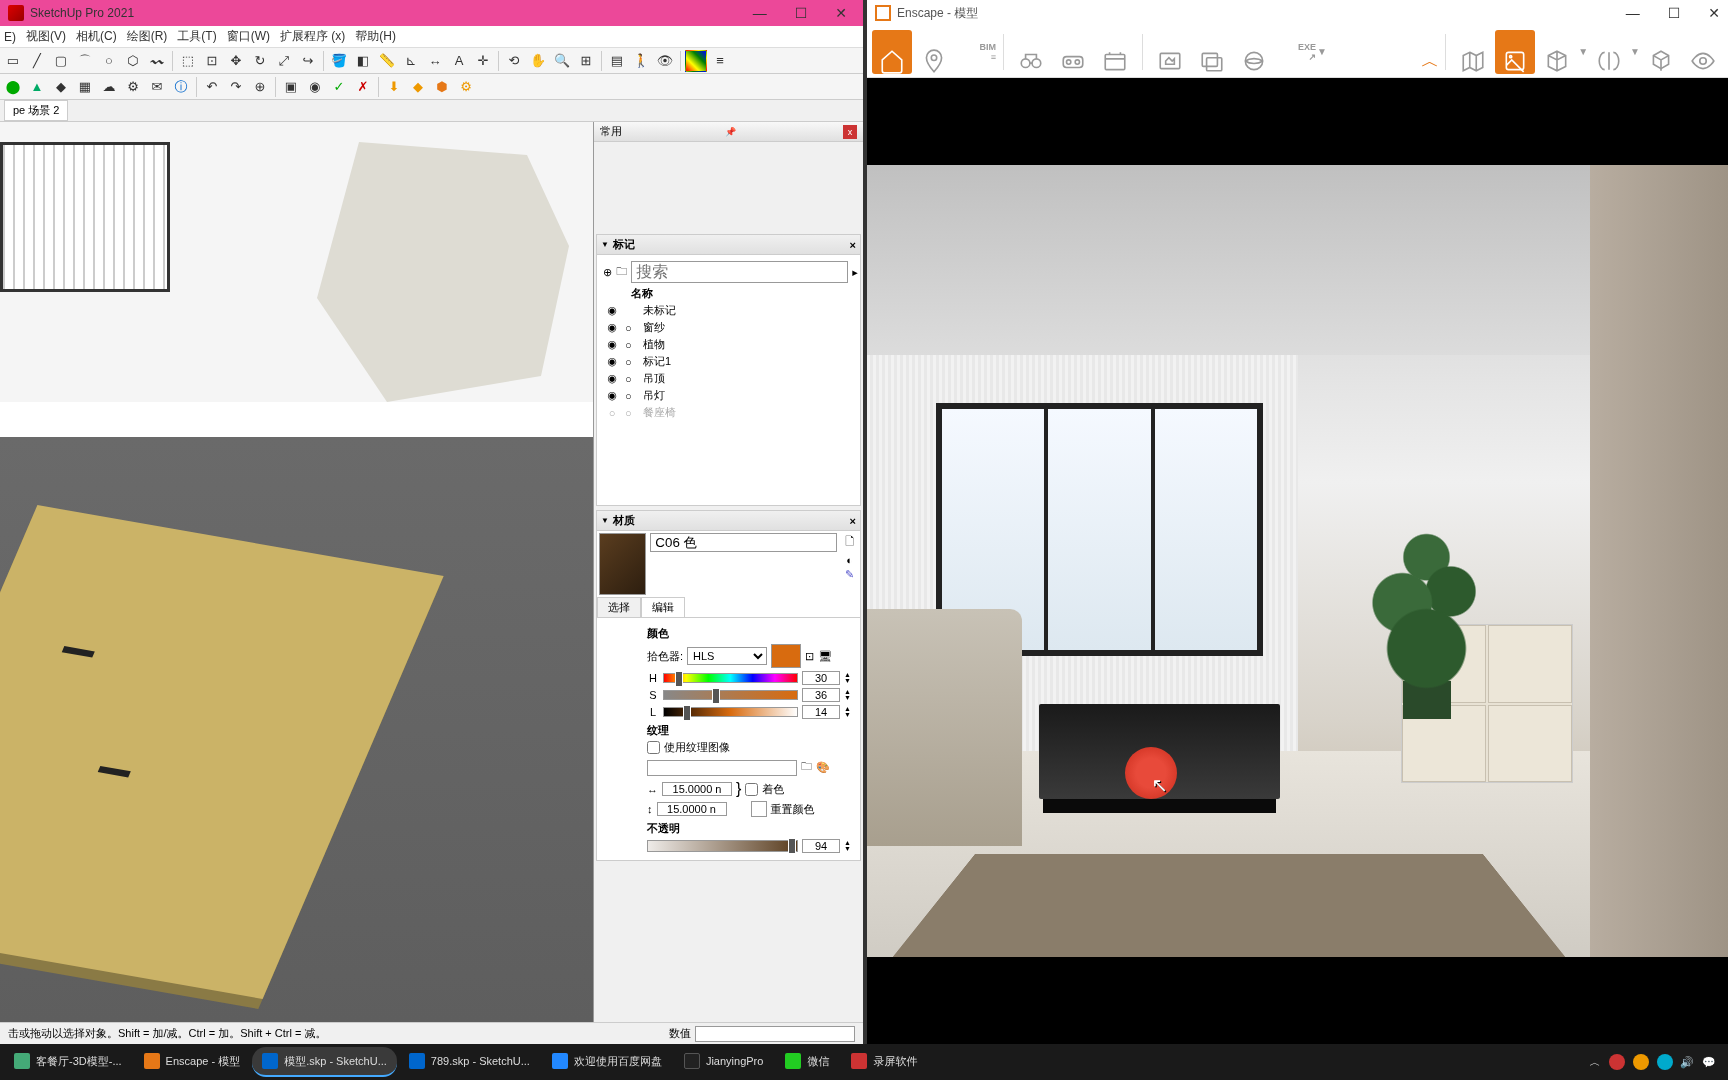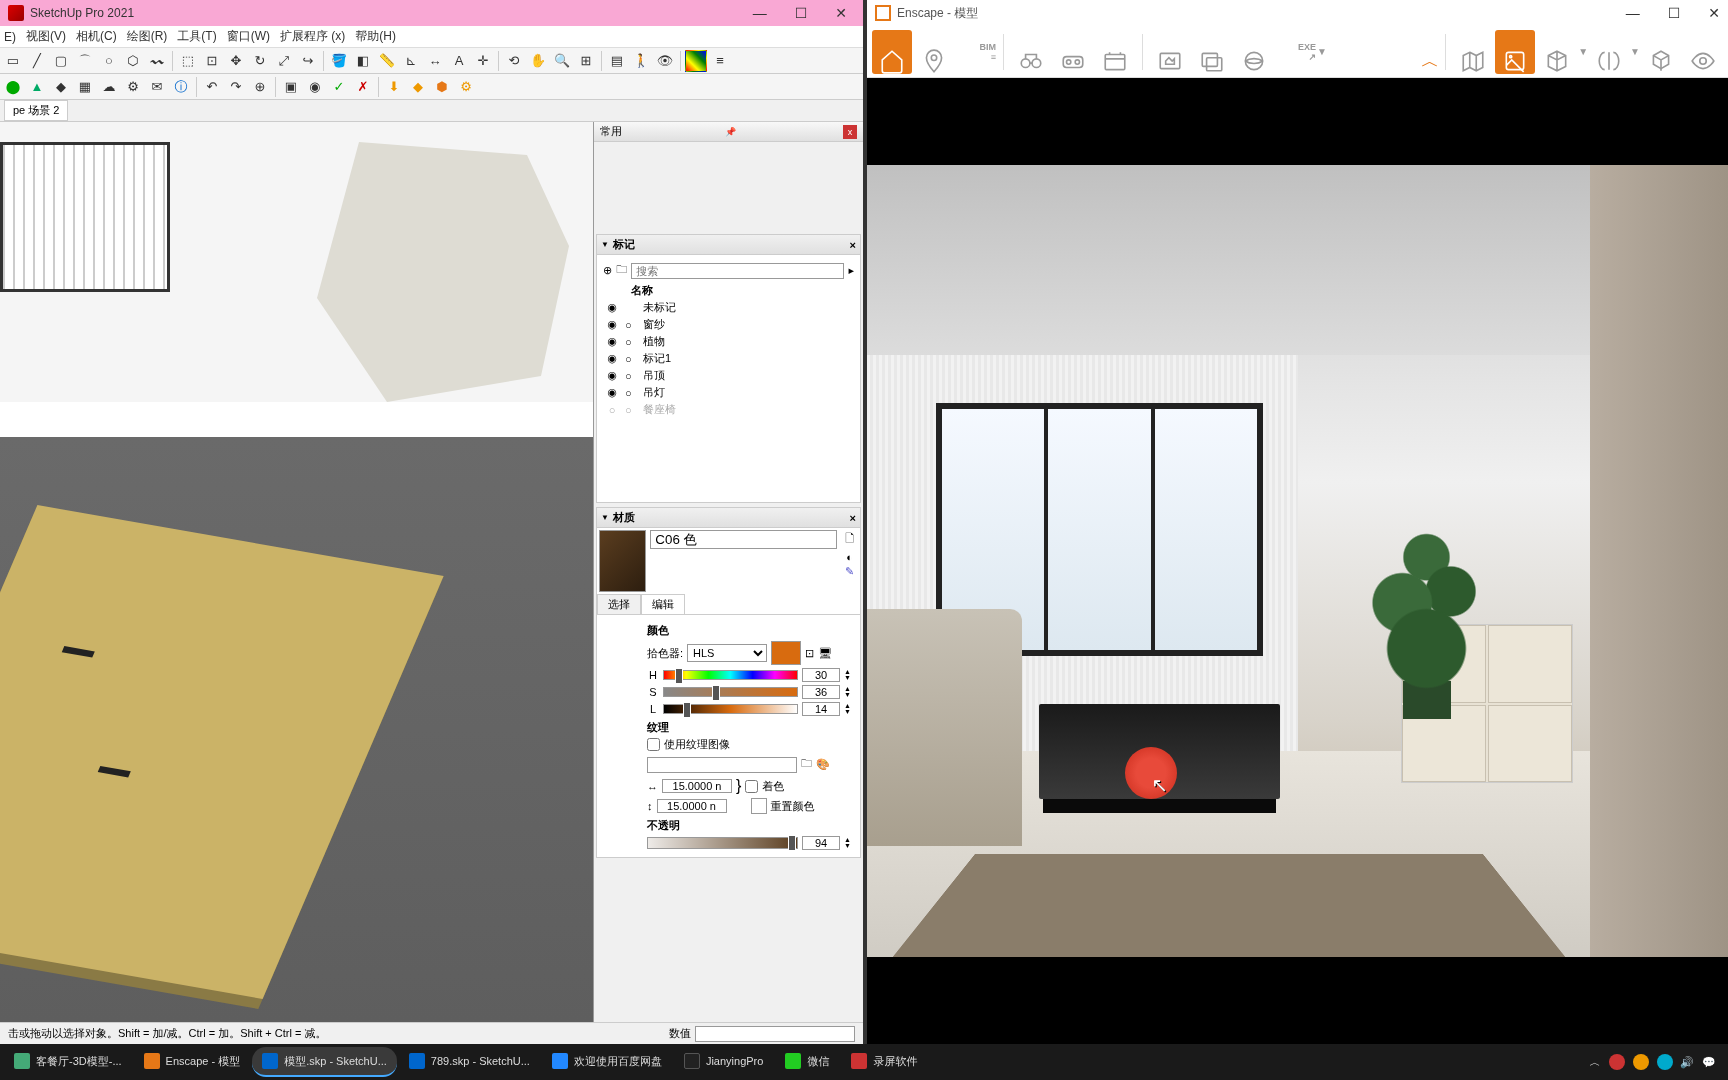--- a/index.html
+++ b/index.html
@@ -2,21 +2,21 @@
 <html><head>
 <meta charset="utf-8">
 <style>
 * { margin: 0; padding: 0; box-sizing: border-box; font-family: "Microsoft YaHei", sans-serif; }
 body { width: 1728px; height: 1080px; background: #000; overflow: hidden; position: relative; }
 .app-left { position: absolute; left: 0; top: 0; width: 863px; height: 1044px; background: #f0f0f0; display: flex; flex-direction: column; }
 .app-right { position: absolute; left: 867px; top: 0; width: 861px; height: 1044px; background: #fff; display: flex; flex-direction: column; }
 .divider-v { position: absolute; left: 863px; top: 0; width: 4px; height: 1044px; background: #333; }
 
 
-.titlebar-l { height: 26px; background: #f9a8d4; display: flex; align-items: center; padding: 0 8px; font-size: 12px; color: #333; }
+.titlebar-l { height: 26px; background: #ec4899; display: flex; align-items: center; padding: 0 8px; font-size: 12px; color: #333; }
 .titlebar-l .icon { width: 16px; height: 16px; background: linear-gradient(135deg,#d00,#900); margin-right: 6px; border-radius: 2px; }
 .win-controls { margin-left: auto; display: flex; gap: 28px; padding-right: 8px; }
 .win-btn { cursor: pointer; font-size: 14px; color: #333; }
 
 
 .menubar { height: 22px; background: #fff; display: flex; align-items: center; padding: 0 4px; font-size: 12px; color: #333; gap: 10px; border-bottom: 1px solid #ddd; }
 .menubar span { cursor: pointer; }
 
 
 .toolbar { height: 26px; background: #f5f5f5; border-bottom: 1px solid #ccc; display: flex; align-items: center; padding: 0 2px; gap: 2px; }
@@ -43,21 +43,21 @@
 .tray-title { background: linear-gradient(#f8f8f8,#e0e0e0); padding: 2px 6px; font-size: 11px; border-bottom: 1px solid #ccc; display: flex; align-items: center; }
 .tray-title .x { margin-left: auto; width: 14px; height: 14px; background: #c33; color: #fff; text-align: center; line-height: 14px; font-size: 9px; cursor: pointer; }
 .tray-section { border: 1px solid #ccc; margin: 2px; background: #fff; }
 .tray-head { background: linear-gradient(#f0f0f0,#e0e0e0); padding: 2px 4px; display: flex; align-items: center; cursor: pointer; border-bottom: 1px solid #ccc; font-weight: bold; }
 .tray-head::before { content: "▼"; font-size: 8px; margin-right: 4px; }
 .tray-head .xb { margin-left: auto; cursor: pointer; }
 .tray-body { padding: 4px; }
 
 
 .tags-toolbar { display: flex; align-items: center; gap: 4px; padding: 2px; }
-.tags-search { flex: 1; padding: 1px 4px; border: 1px solid #999; font-size: 11px; }
+.tags-search { flex: 1; padding: 1px 4px; border: 1px solid #999; font-size: 16px; }
 .tag-row { display: flex; align-items: center; padding: 1px 4px; gap: 6px; }
 .tag-eye { width: 14px; text-align: center; cursor: pointer; }
 
 
 .mat-preview { display: flex; gap: 4px; padding: 2px; }
 .mat-swatch { width: 62px; height: 62px; background: linear-gradient(135deg,#5a3d1f,#2d1e0f); border: 1px solid #999; }
 .mat-name-col { flex: 1; display: flex; flex-direction: column; gap: 2px; }
 .mat-name { border: 1px solid #999; padding: 1px 4px; background: #fff; }
 .mat-icons { width: 22px; display: flex; flex-direction: column; gap: 2px; align-items: center; }
 .mat-tabs { display: flex; border-bottom: 1px solid #ccc; }

